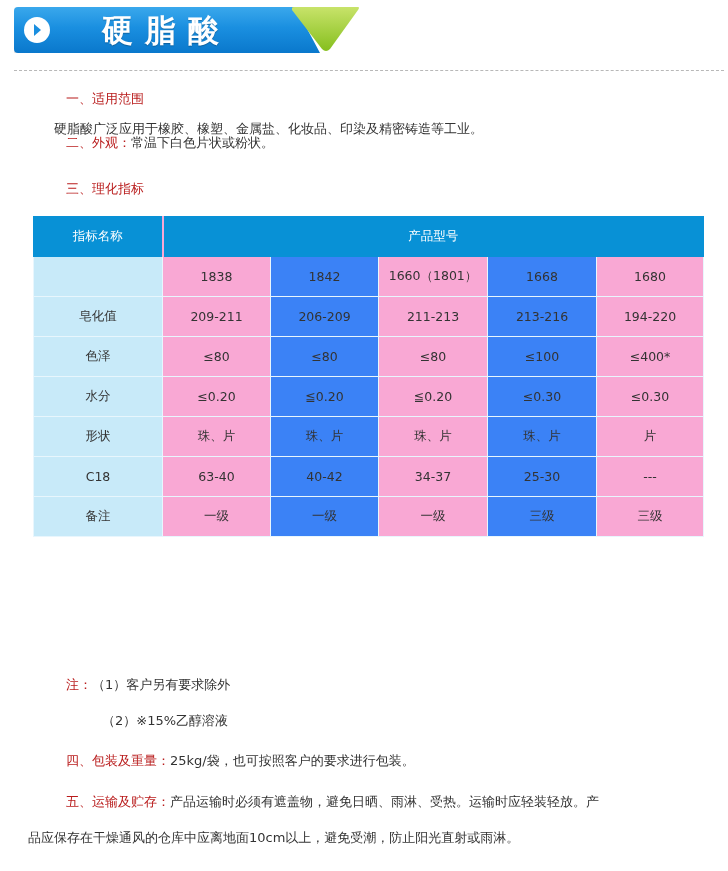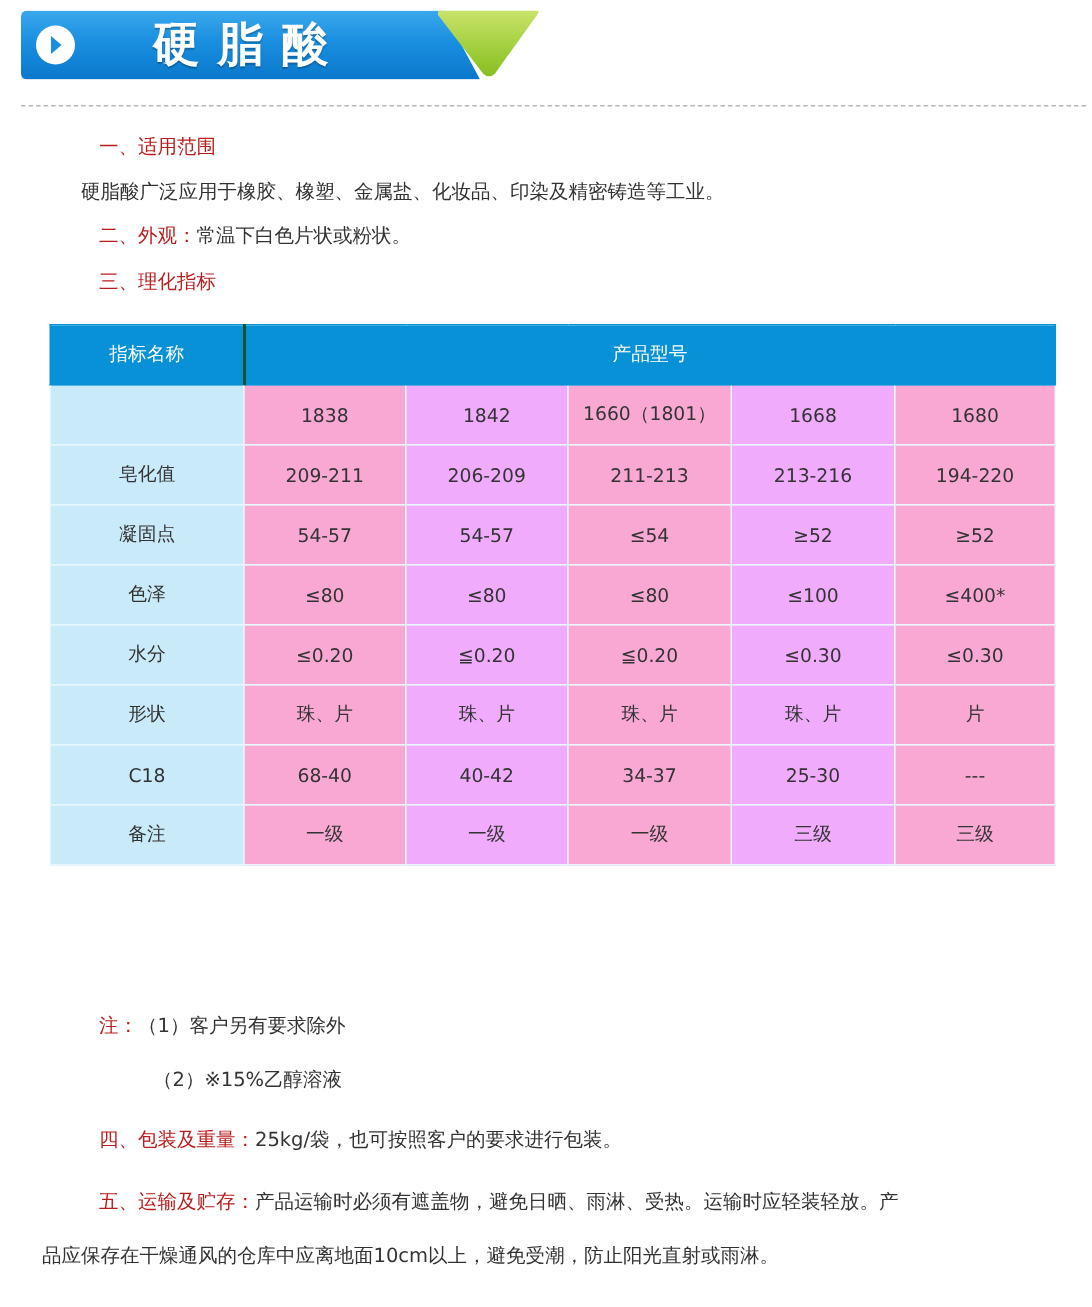--- a/index.html
+++ b/index.html
@@ -39,24 +39,24 @@
   
   .spec-table {
     position: absolute; left: 33px; top: 216px; width: 670px;
     border-collapse: collapse; table-layout: fixed;
   }
   .spec-table td, .spec-table th {
     text-align: center; vertical-align: middle; font-size: 12.5px; color: #333333; font-weight: normal;
     border: 1px solid #e8f6fd; height: 40px;
   }
   .spec-table thead th { background: #0891d6; color: #ffffff; height: 40px; border-color: #0891d6; }
-  .spec-table thead th.head-name { border-right: 2px solid #14532d; }
+  .spec-table thead th.head-name { border-right: 2px solid #f9a8d4; }
   .spec-table .name-cell { background: #c8eaf9; }
   .spec-table .dark { background: #f9a8d4; }
-  .spec-table .light { background: #f0abfc; }
+  .spec-table .light { background: #3b82f6; }
 </style>
 </head>
 <body>
 
 <div class="banner">
   <div class="banner-bar"></div>
   <div class="banner-icon">
     <svg viewBox="0 0 14 14">
         <path d="M4 1 L11 7 L4 13 Z" fill="#1a8fe0"></path>
       </svg>
@@ -69,21 +69,21 @@
       <stop offset="0" stop-color="#c8e36a"></stop>
       <stop offset="1" stop-color="#86bf1e"></stop>
     </linearGradient>
   </defs>
   <path d="M2 0 L66 0 Q68 0 66 3 L38 42 Q34 46 30 42 L0 3 Q-1 0 2 0 Z" fill="url(#g)"></path>
 </svg>
 <div class="divider"></div>
 
 <div class="line accent" style="left:66px; top:90px;">一、适用范围</div>
 <div class="line" style="left:54px; top:120px;">硬脂酸广泛应用于橡胶、橡塑、金属盐、化妆品、印染及精密铸造等工业。</div>
-<div class="line" style="left:66px; top:149px;">
+<div class="line" style="left:66px; top:134px;">
   <span class="accent">二、外观：</span><span>常温下白色片状或粉状。</span>
 </div>
 <div class="line accent" style="left:66px; top:180px;">三、理化指标</div>
 
 <table class="spec-table">
   <colgroup>
     <col style="width:129px">
       <col style="width:108px">
       <col style="width:108px">
       <col style="width:109px">
@@ -107,28 +107,20 @@
     </tr>
     <tr>
       <td class="name-cell">皂化值</td>
       <td class="dark">209-211</td>
       <td class="light">206-209</td>
       <td class="dark">211-213</td>
       <td class="light">213-216</td>
       <td class="dark">194-220</td>
     </tr>
     <tr>
-      <td class="name-cell">凝固点</td>
-      <td class="dark">54-57</td>
-      <td class="light">54-57</td>
-      <td class="dark">≤54</td>
-      <td class="light">≥52</td>
-      <td class="dark">≥52</td>
-    </tr>
-    <tr>
       <td class="name-cell">色泽</td>
       <td class="dark">≤80</td>
       <td class="light">≤80</td>
       <td class="dark">≤80</td>
       <td class="light">≤100</td>
       <td class="dark">≤400*</td>
     </tr>
     <tr>
       <td class="name-cell">水分</td>
       <td class="dark">≤0.20</td>
@@ -140,21 +132,21 @@
     <tr>
       <td class="name-cell">形状</td>
       <td class="dark">珠、片</td>
       <td class="light">珠、片</td>
       <td class="dark">珠、片</td>
       <td class="light">珠、片</td>
       <td class="dark">片</td>
     </tr>
     <tr>
       <td class="name-cell">C18</td>
-      <td class="dark">68-40</td>
+      <td class="dark">63-40</td>
       <td class="light">40-42</td>
       <td class="dark">34-37</td>
       <td class="light">25-30</td>
       <td class="dark">---</td>
     </tr>
     <tr>
       <td class="name-cell">备注</td>
       <td class="dark">一级</td>
       <td class="light">一级</td>
       <td class="dark">一级</td>

